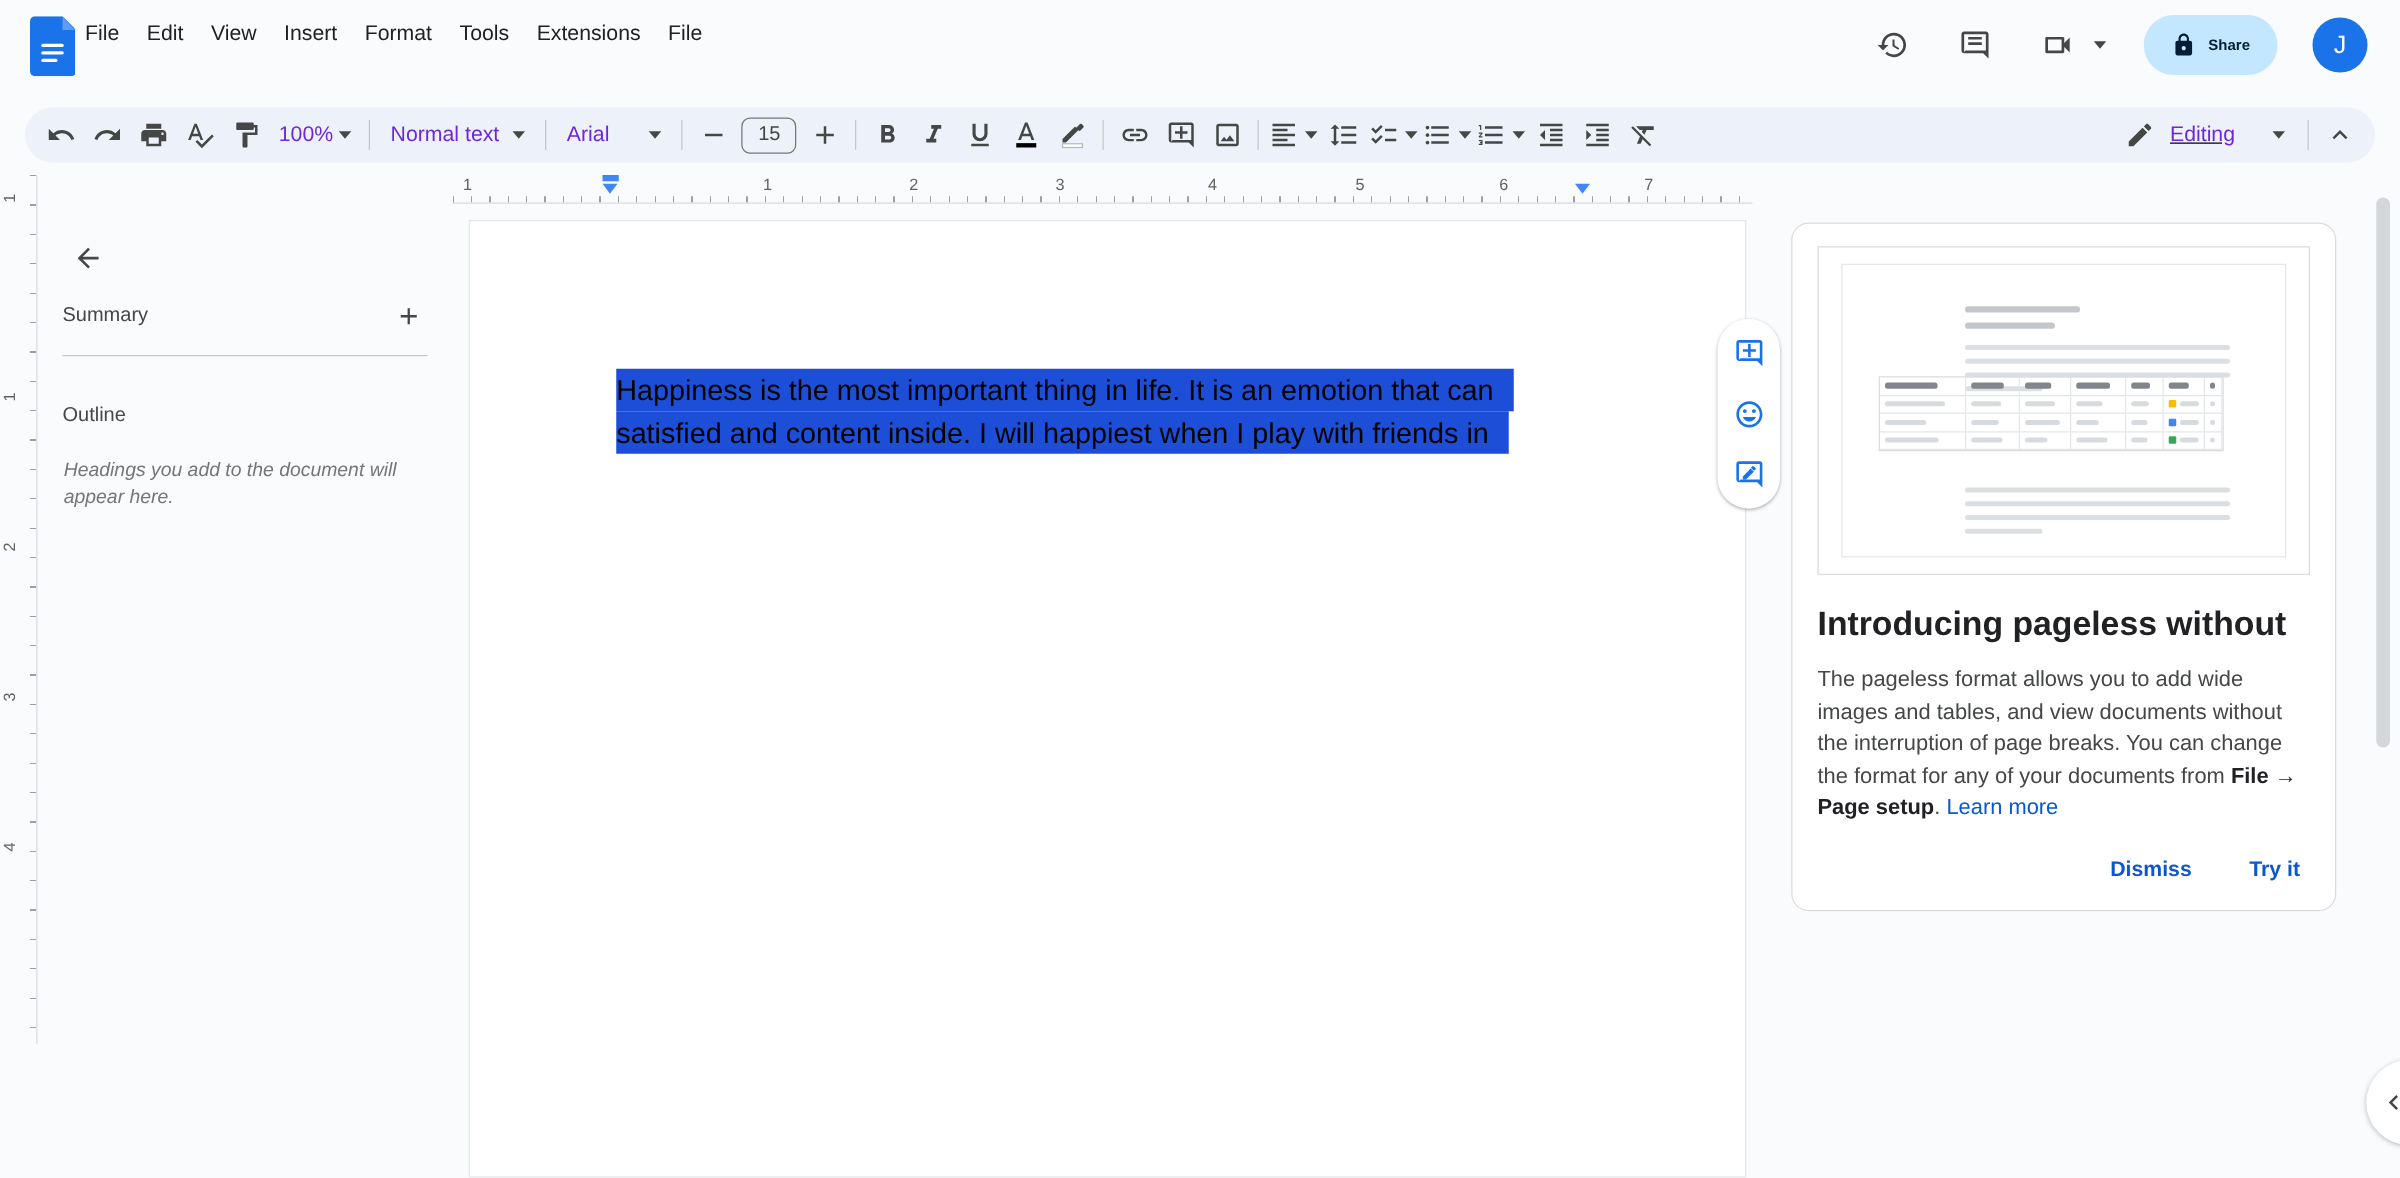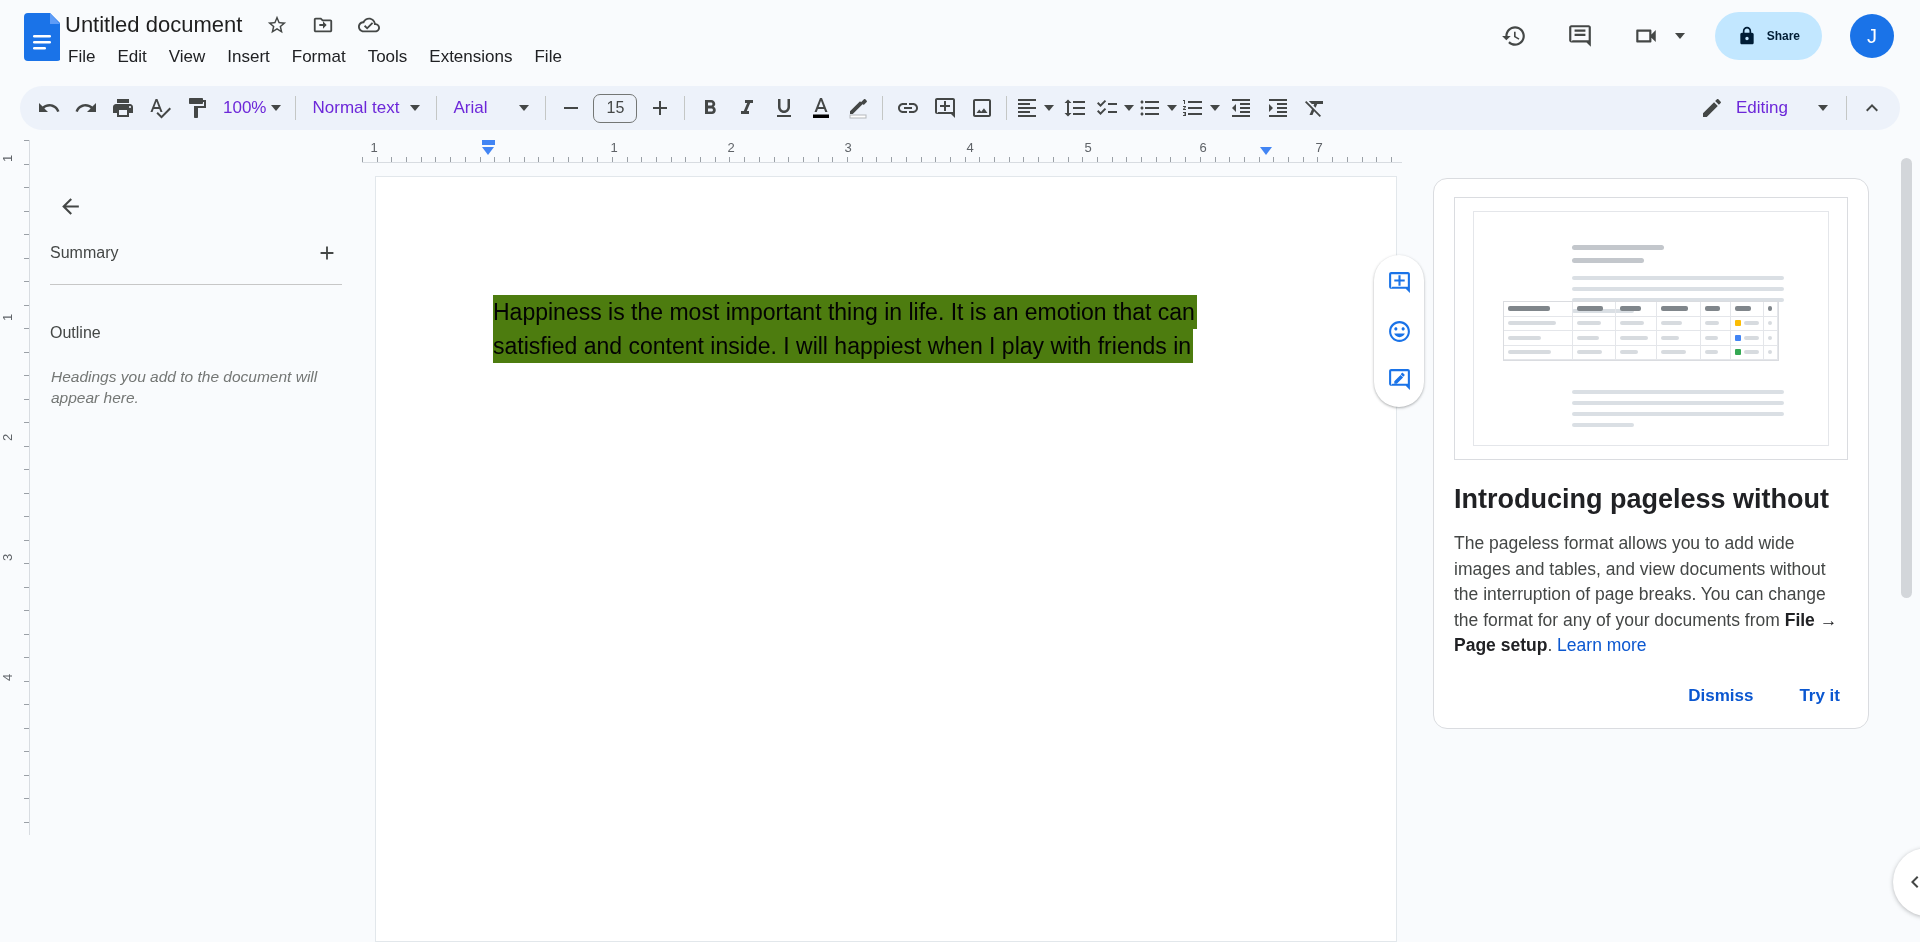--- a/index.html
+++ b/index.html
@@ -36,21 +36,21 @@
   .tb-div { width:1px; height:24px; background:#c4c7c5; margin:0 6px; flex:none; }
   .caret { width:0; height:0; border-left:5px solid transparent; border-right:5px solid transparent;
     border-top:6px solid #444746; margin-left:5px; }
   .tb-label { font-size:17px; color:#6d28d9; white-space:nowrap; }
   .zoom-btn { padding:0 8px; }
   .styles-btn { min-width:128px; justify-content:space-between; padding:0 10px; }
   .font-btn { min-width:96px; justify-content:space-between; padding:0 10px; }
   .fontsize-box { width:44px; height:29px; border:1px solid #747775; border-radius:7px;
     background:transparent; text-align:center; font-size:16px; color:#444746; margin:0 4px;
     font-family:"Liberation Sans",sans-serif; }
-  .tb-right { margin-left:auto; display:flex; align-items:center; }
+  .tb-right { margin-left:auto; display:flex; align-items:center;text-decoration:underline; }
   .mode-btn { display:flex; align-items:center; gap:12px; padding:0 12px; height:36px; border-radius:6px; }
 
   
   .h-ruler { position:absolute; left:362px; top:140px; width:1040px; height:23px;
     border-bottom:1px solid #d8dce1;
     background:repeating-linear-gradient(to right,#9aa0a6 0 1px,transparent 1px 14.7px);
     background-size:1038px 5px; background-position:left bottom; background-repeat:no-repeat; }
   .h-num { position:absolute; top:0; transform:translateX(-50%); font-size:13px; color:#5f6368; }
   .marker { position:absolute; }
   .m-rect { width:13px; height:5px; background:#4285f4; }
@@ -73,22 +73,22 @@
   .sb-divider { position:absolute; left:10px; top:106px; width:292px; height:1px; background:#c7c7c7; }
   .outline-label { position:absolute; left:10px; top:146px; font-size:16px; color:#444746; }
   .outline-hint { position:absolute; left:11px; top:188px; width:290px; font-size:15.5px;
     line-height:21px; font-style:italic; color:#747775; }
 
   
   .page { position:absolute; left:375px; top:176px; width:1022px; height:766px;
     background:#fff; border:1px solid #e2e7eb; }
   .paragraph { position:absolute; left:117px; top:118px; }
   .line { height:34px; line-height:34px; white-space:nowrap; }
-  .line span { display:inline-block; height:34px; line-height:34px; background:#4d7c0f;
-    font-size:23px; color:#030303; padding-right:2px; }
+  .line span { display:inline-block; height:34px; line-height:34px; background:#1d4ed8;
+    font-size:23px; color:#030303; padding-right:16px; }
 
   
   .action-rail { position:absolute; left:1374px; top:255px; width:50px; height:152px;
     background:#fff; border-radius:25px; box-shadow:0 1px 3px rgba(60,64,67,.3),0 1px 2px rgba(60,64,67,.15);
     display:flex; flex-direction:column; align-items:center; justify-content:space-between; padding:15px 0; }
   .action-rail .ico { width:25px; height:25px; fill:#1a73e8; }
 
   
   .promo-card { position:absolute; left:1433px; top:178px; width:436px; height:551px;
     background:#fff; border:1px solid #dadce0; border-radius:14px; padding:18px 20px; }
@@ -127,32 +127,20 @@
     <path fill="#1a73e8" d="M3 0h22l11 11v33a4 4 0 0 1-4 4H3a4 4 0 0 1-4-4V4a4 4 0 0 1 4-4z" transform="translate(1,0)"></path>
     <path fill="#5e9cf7" d="M26 0l10 11H26z"></path>
     <g fill="#fff">
       <rect x="9" y="22" width="18" height="2.6" rx="1.3"></rect>
       <rect x="9" y="28" width="18" height="2.6" rx="1.3"></rect>
       <rect x="9" y="34" width="13" height="2.6" rx="1.3"></rect>
     </g>
   </svg>
 
   <div class="title-block">
-    <div class="title-row">
-      <span class="doc-title">Untitled document</span>
-      <svg class="ico" viewBox="0 0 24 24">
-          <path d="M22 9.24l-7.19-.62L12 2 9.19 8.63 2 9.24l5.46 4.73L5.82 21 12 17.27 18.18 21l-1.63-7.03L22 9.24zM12 15.4l-3.76 2.27 1-4.28-3.32-2.88 4.38-.38L12 6.1l1.71 4.04 4.38.38-3.32 2.88 1 4.28L12 15.4z"></path>
-        </svg>
-      <svg class="ico" viewBox="0 0 24 24">
-          <path d="M20 6h-8l-2-2H4c-1.1 0-2 .9-2 2v12c0 1.1.9 2 2 2h16c1.1 0 2-.9 2-2V8c0-1.1-.9-2-2-2zm0 12H4V6h5.17l2 2H20v10zm-8.01-2l4-4-4-4v3h-4v2h4v3z"></path>
-        </svg>
-      <svg class="ico" viewBox="0 0 24 24">
-          <path d="M19.35 10.04C18.67 6.59 15.64 4 12 4 9.11 4 6.6 5.64 5.35 8.04 2.34 8.36 0 10.91 0 14c0 3.31 2.69 6 6 6h13c2.76 0 5-2.24 5-5 0-2.64-2.05-4.78-4.65-4.96zM19 18H6c-2.21 0-4-1.79-4-4s1.79-4 4-4h.71C7.37 7.69 9.48 6 12 6c3.04 0 5.5 2.46 5.5 5.5v.5H19c1.66 0 3 1.34 3 3s-1.34 3-3 3zm-9-1l-3.5-3.5 1.41-1.41L10 14.17 15.18 9l1.41 1.41L10 17z"></path>
-        </svg>
-    </div>
     <nav class="menubar">
       <span class="menu-item">File</span>
       <span class="menu-item">Edit</span>
       <span class="menu-item">View</span>
       <span class="menu-item">Insert</span>
       <span class="menu-item">Format</span>
       <span class="menu-item">Tools</span>
       <span class="menu-item">Extensions</span>
       <span class="menu-item">File</span>
     </nav>

